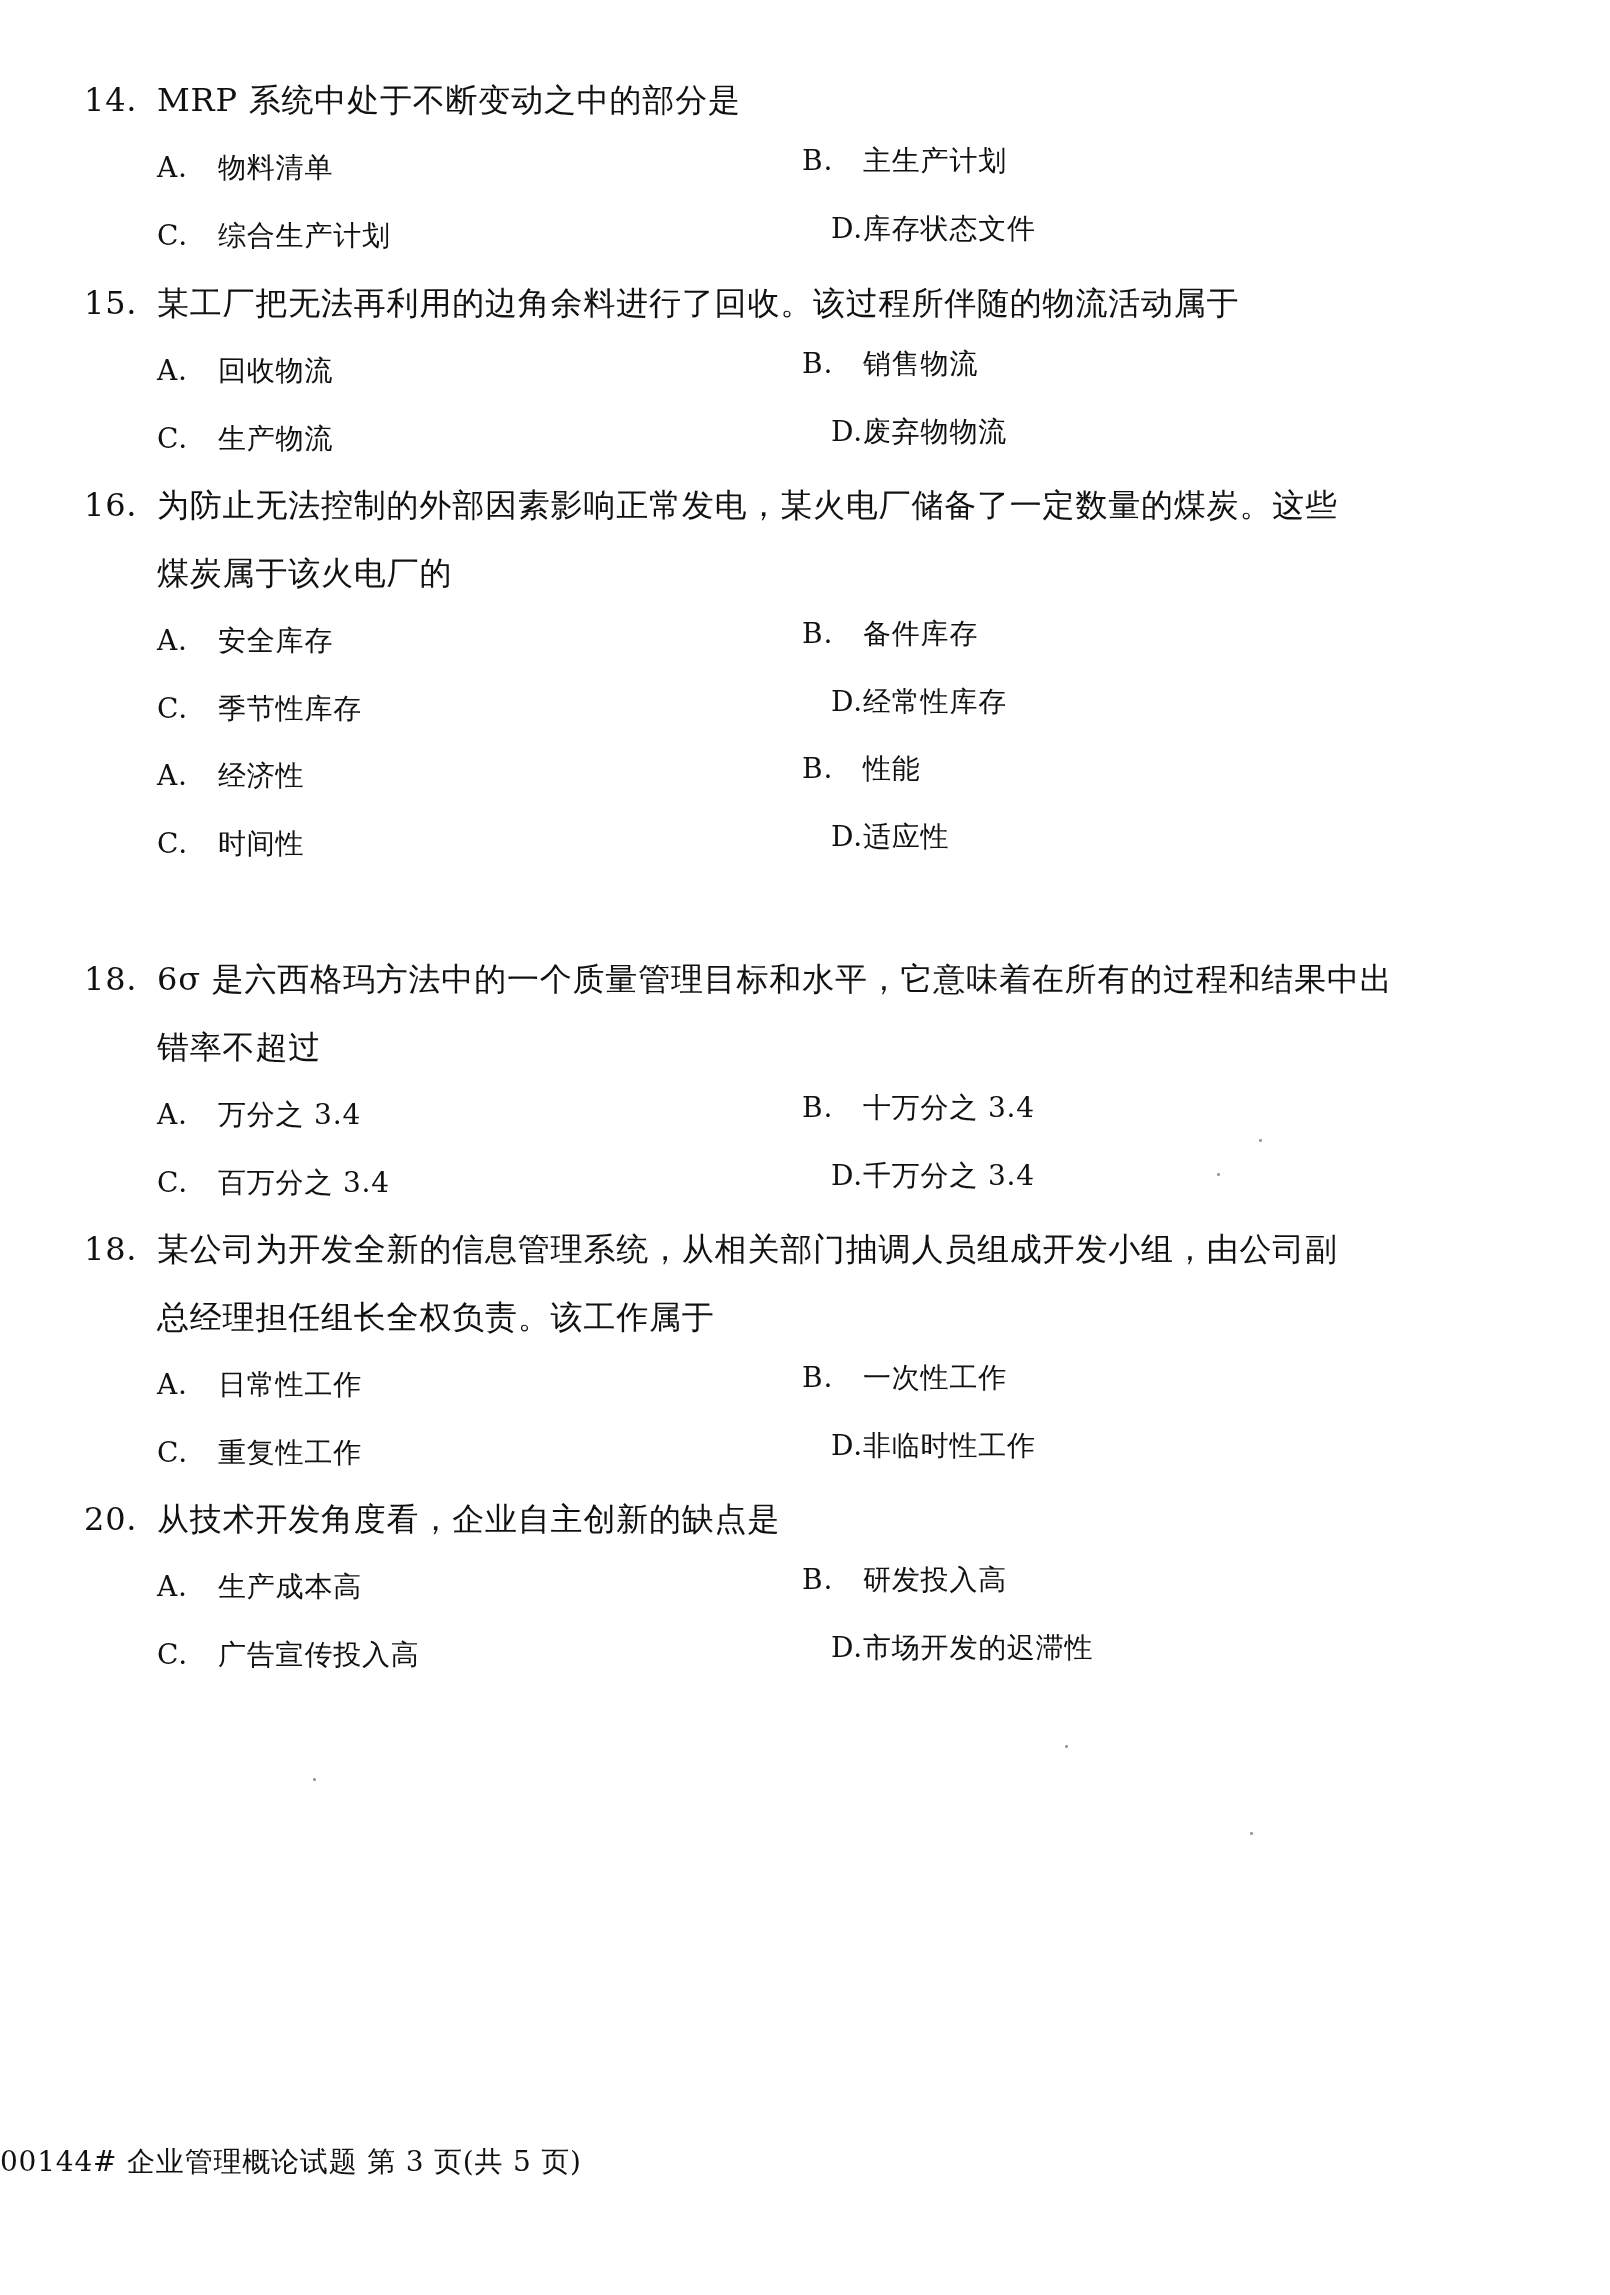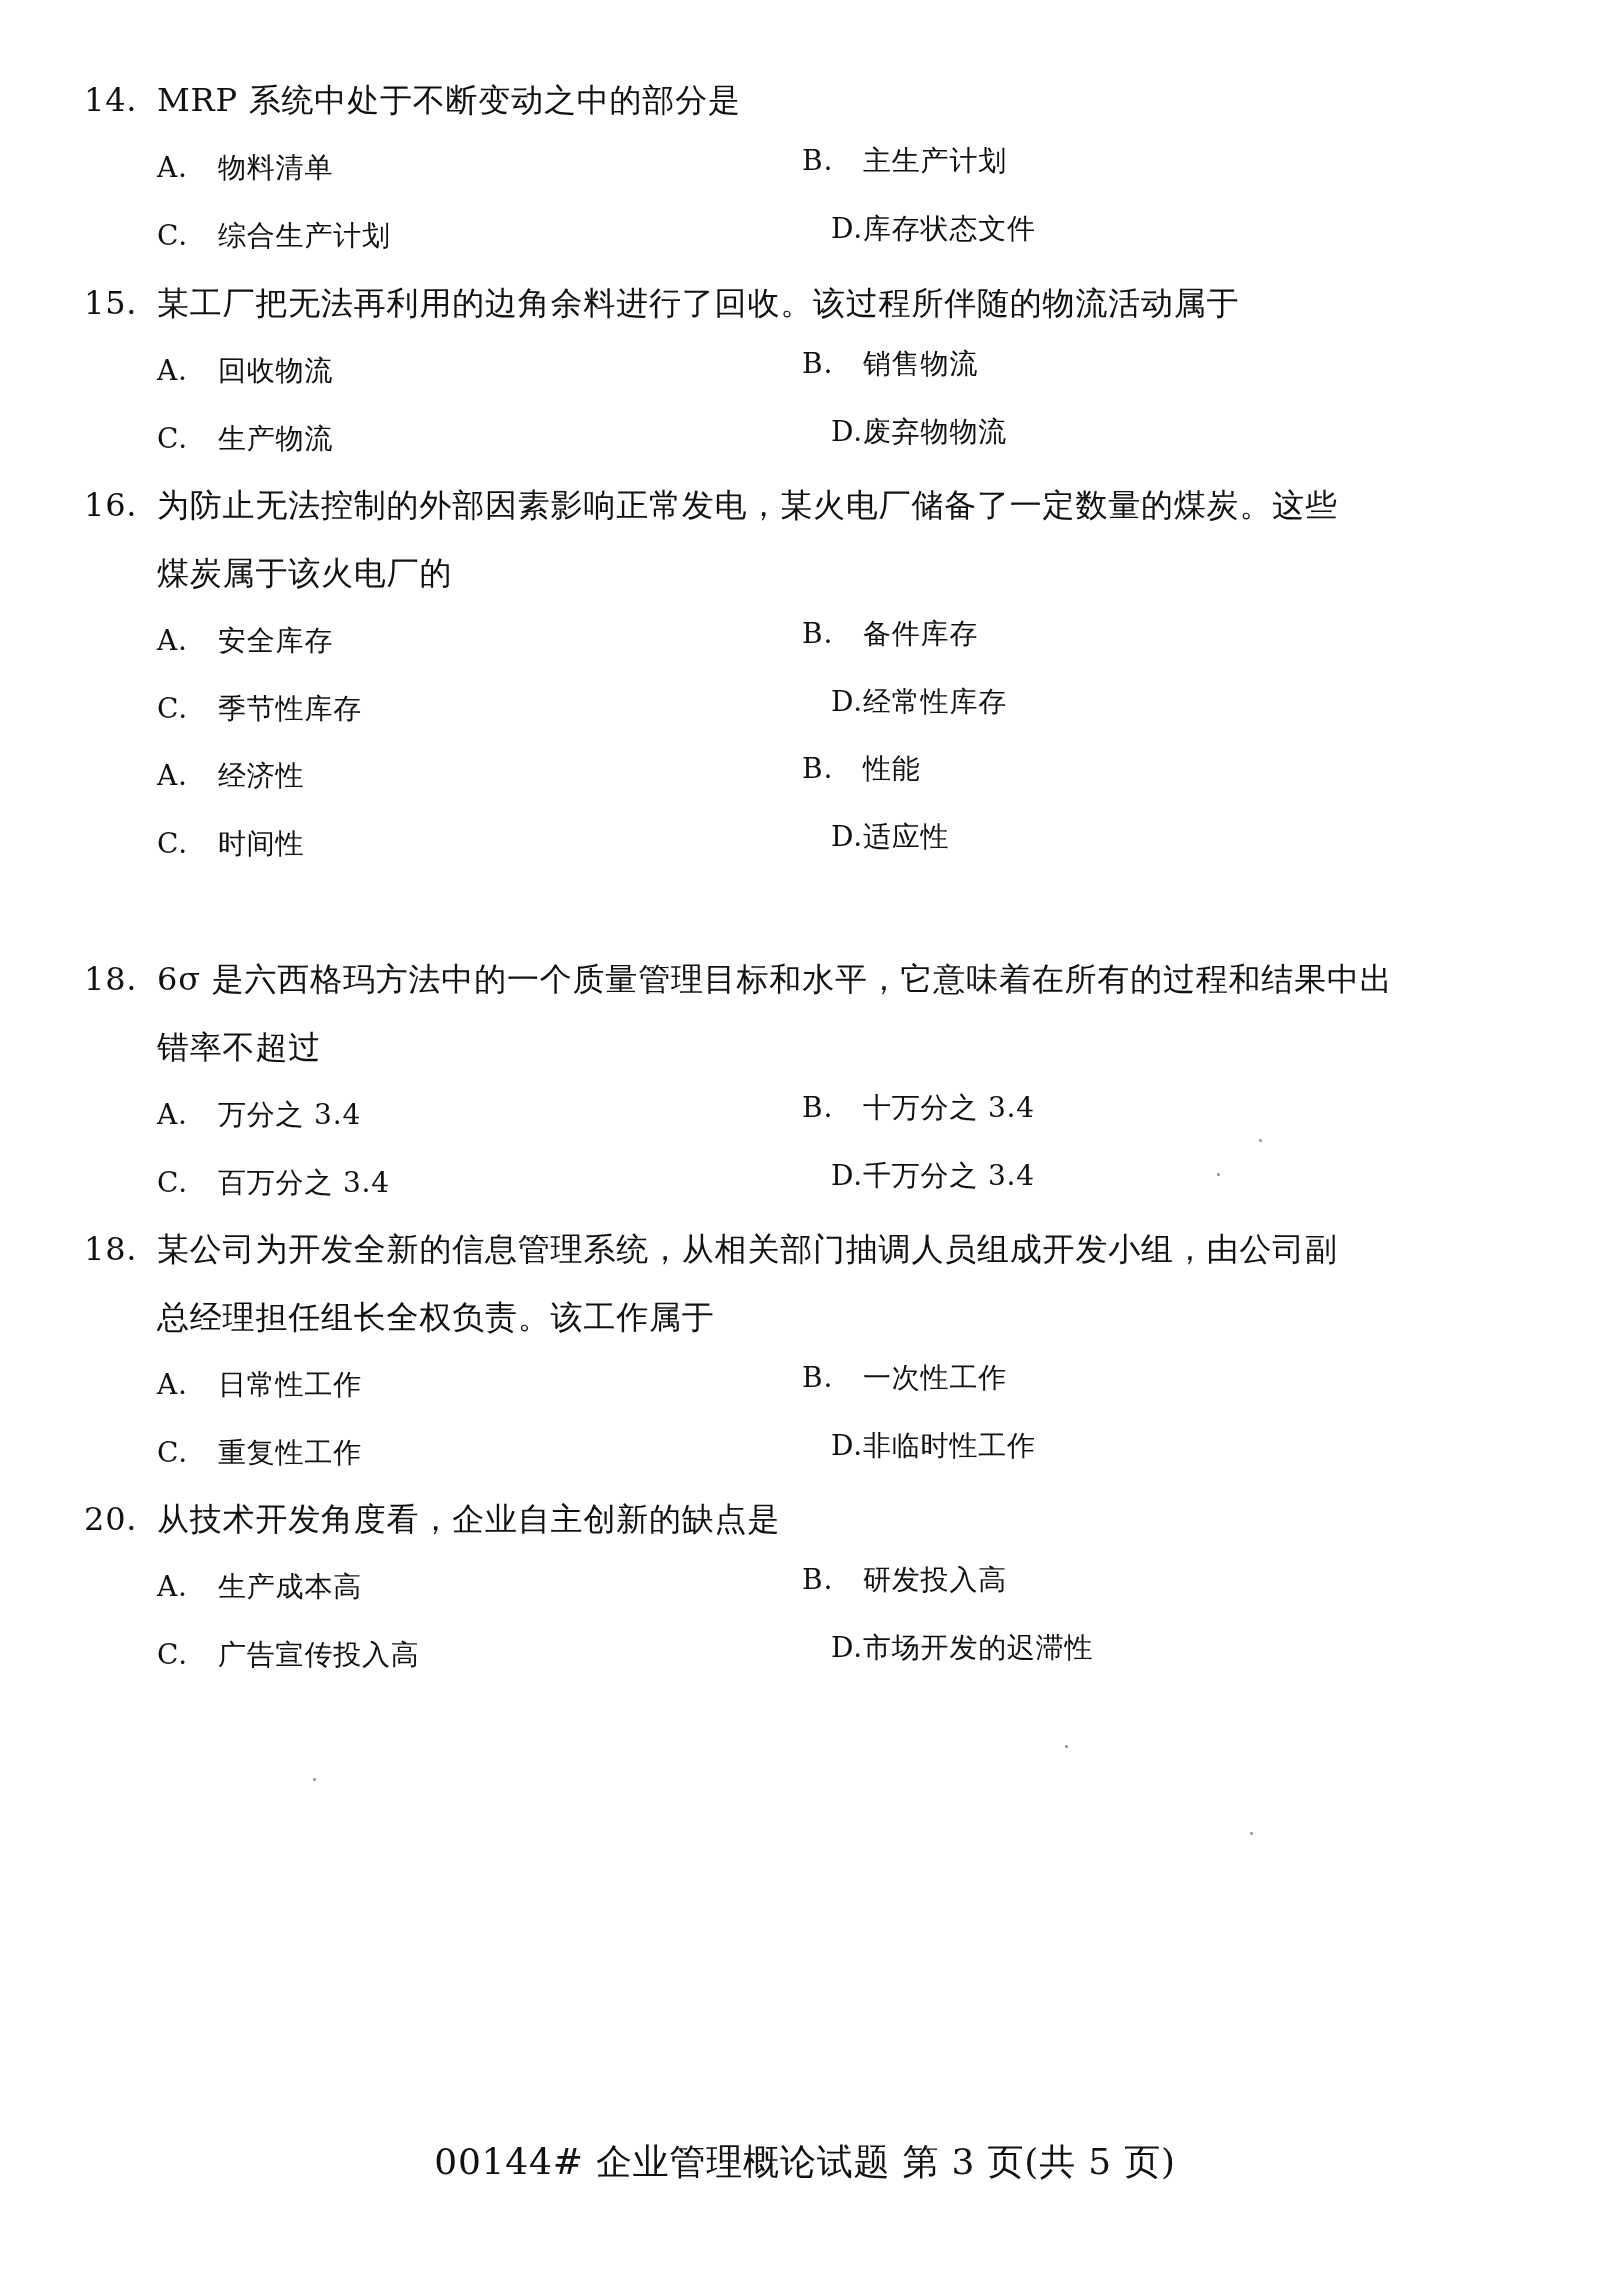--- a/index.html
+++ b/index.html
@@ -20,22 +20,22 @@
   .opt {
     position: absolute; font-size: 28px; line-height: 68px; letter-spacing: 0.8px;
     white-space: nowrap;
   }
   .opt .letter { display: inline-block; width: 61px; }
   .opt.a { left: 73px; top: 0; }
   .opt.b { left: 718px; top: -6.8px; }
   .opt.c { left: 73px; top: 68px; }
   .opt.d { left: 718px; top: 61px; text-align: right; }
   .footer {
-    position: absolute; left: 0; width: 1610px; top: 2136px; text-align: center;
-    font-size: 36px; line-height: 51px; letter-spacing: 0.8px;
+    position: absolute; left: 0; width: 1610px; top: 2136px; 
+    font-size: 28px; line-height: 51px; letter-spacing: 0.8px;
   }
   .speck { position: absolute; width: 2.5px; height: 2.5px; background: #999; border-radius: 50%; }
 </style>
 </head>
 <body>
 
 <div class="page">
 
   <div class="q" style="top:66px">
     <div><span class="q-num">14.</span><span class="q-text">MRP 系统中处于不断变动之中的部分是</span></div>

